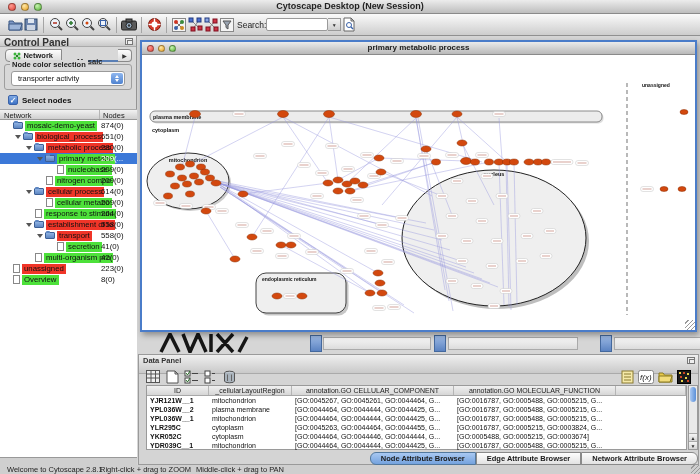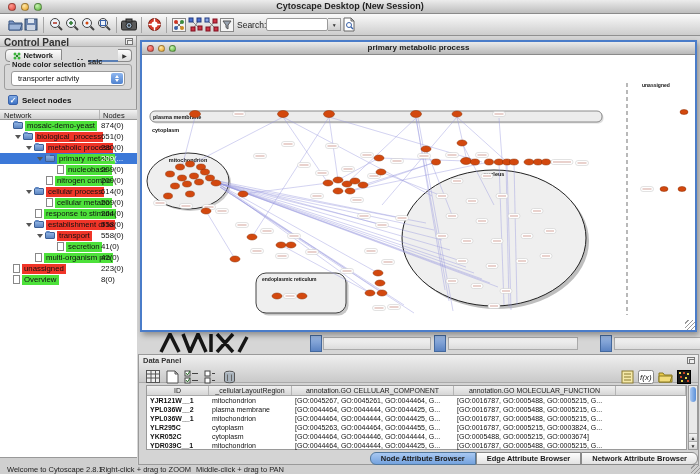--- a/index.html
+++ b/index.html
@@ -79,21 +79,21 @@
   .nw-canvas{position:absolute;left:0;top:13px;right:0;bottom:0;background:#fff;}
   .nw-canvas svg{position:absolute;left:0;top:0;width:100%;height:100%;}
   .grip{position:absolute;right:0;bottom:0;width:10px;height:10px;
     background:repeating-linear-gradient(135deg,transparent 0 2px,#999 2px 3px);}
   
   .frag-light{position:absolute;height:13px;top:301px;background:linear-gradient(#f5f5f5,#dcdcdc);border:1px solid #aaa;}
   .frag-blue{position:absolute;height:17px;top:299px;width:12px;background:linear-gradient(#9cb9e4,#5b83c2);border:1px solid #44699e;}
   .glyphs{position:absolute;left:20px;top:297px;}
   
   .data-panel{position:absolute;left:1px;top:318px;width:561px;height:111px;background:#d4d4d4;border:1px solid #9a9a9a;}
-  .dp-header{position:absolute;left:0;top:0;width:100%;height:28px;background:linear-gradient(#efefef,#c9c9c9);
+  .dp-header{position:absolute;left:0;top:0;width:100%;height:19px;background:linear-gradient(#efefef,#c9c9c9);
     border-bottom:1px solid #aaa;font-size:7.5px;font-weight:bold;color:#333;padding:1px 0 0 4px;}
   .dp-toolbar{position:absolute;left:6px;top:13px;right:6px;height:17px;display:flex;align-items:center;gap:3px;}
   .dp-sp{flex:1;}
   .grid{position:absolute;left:7px;top:30px;width:541px;height:65px;background:#fff;border:1px solid #9a9a9a;font-size:7px;}
   .ghead{display:flex;height:10px;background:linear-gradient(#f0f0f0,#d6d6d6);border-bottom:1px solid #a8a8a8;}
   .ghead div{border-right:1px solid #b5b5b5;text-align:center;overflow:hidden;white-space:nowrap;padding-top:1px;color:#222;}
   .grow{display:flex;height:9px;}
   .grow div{overflow:hidden;white-space:nowrap;padding:1px 0 0 3px;}
   .grow div:first-child{font-weight:bold;}
   .vscroll{position:absolute;left:549px;top:30px;width:10px;height:65px;background:#e9e9e9;border:1px solid #9a9a9a;}

